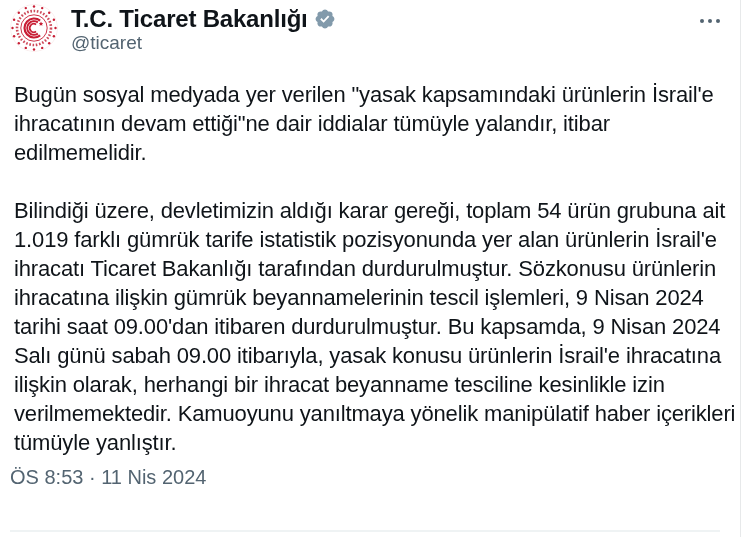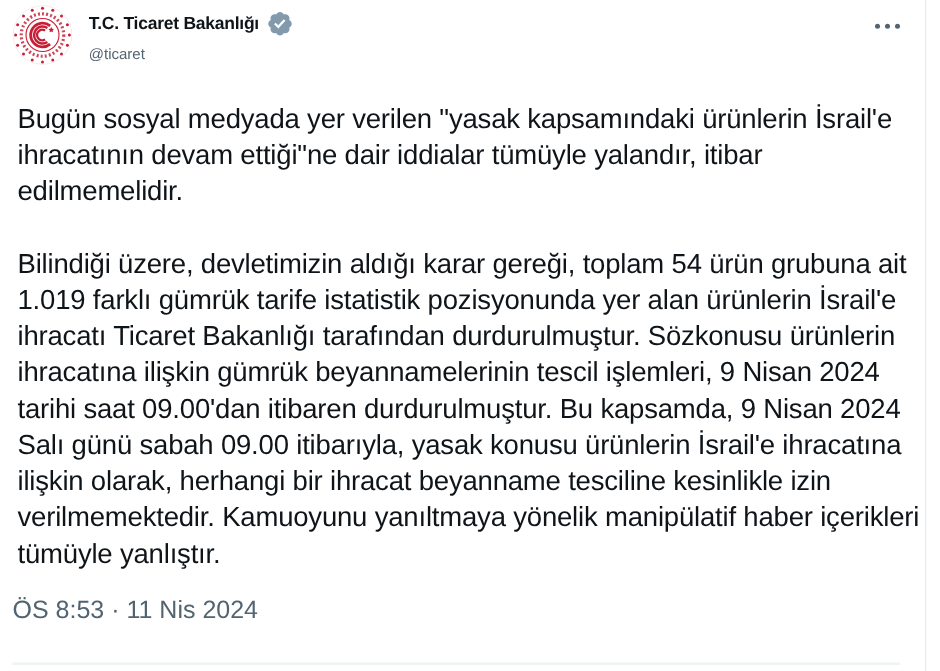--- a/index.html
+++ b/index.html
@@ -34,34 +34,34 @@
   .id-block {
     margin-left: 13px;
     padding-top: 2px;
   }
   .name-row {
     display: flex;
     align-items: center;
     gap: 6px;
   }
   .display-name {
-    font-size: 14px;
+    font-size: 24px;
     font-weight: 700;
     color: #0f1419;
     line-height: 25px;
     letter-spacing: -0.2px;
     cursor: pointer;
   }
   .badge {
     width: 22px;
     height: 22px;
     display: inline-block;
   }
   .handle {
-    font-size: 12px;
+    font-size: 19px;
     color: #536471;
     line-height: 24px;
     cursor: pointer;
   }
   .more-btn {
     position: absolute;
     top: 8px;
     right: 15px;
     padding: 4px;
     cursor: pointer;
@@ -77,21 +77,21 @@
     color: #0f1419;
   }
   .tweet-paragraph {
     margin: 4px;
     white-space: pre-line;
   }
   .tweet-paragraph + .tweet-paragraph {
     margin-top: 29px;
   }
   .timestamp {
-    margin: 19px 0 0 10px;
+    margin: 8px 0 0 10px;
     font-size: 20px;
     color: #536471;
     line-height: 25px;
     cursor: pointer;
   }
   .divider {
     position: absolute;
     top: 530px;
     left: 10px;
     width: 710px;

